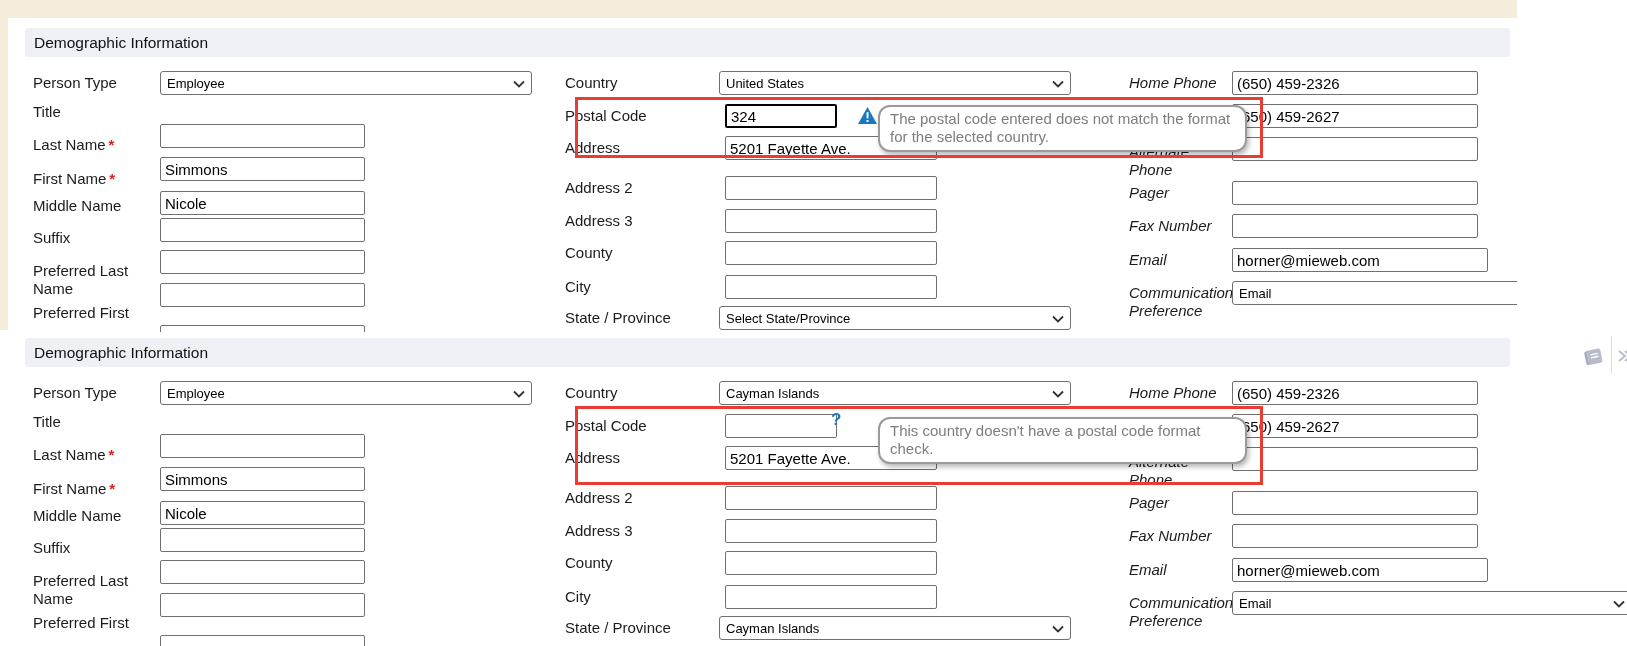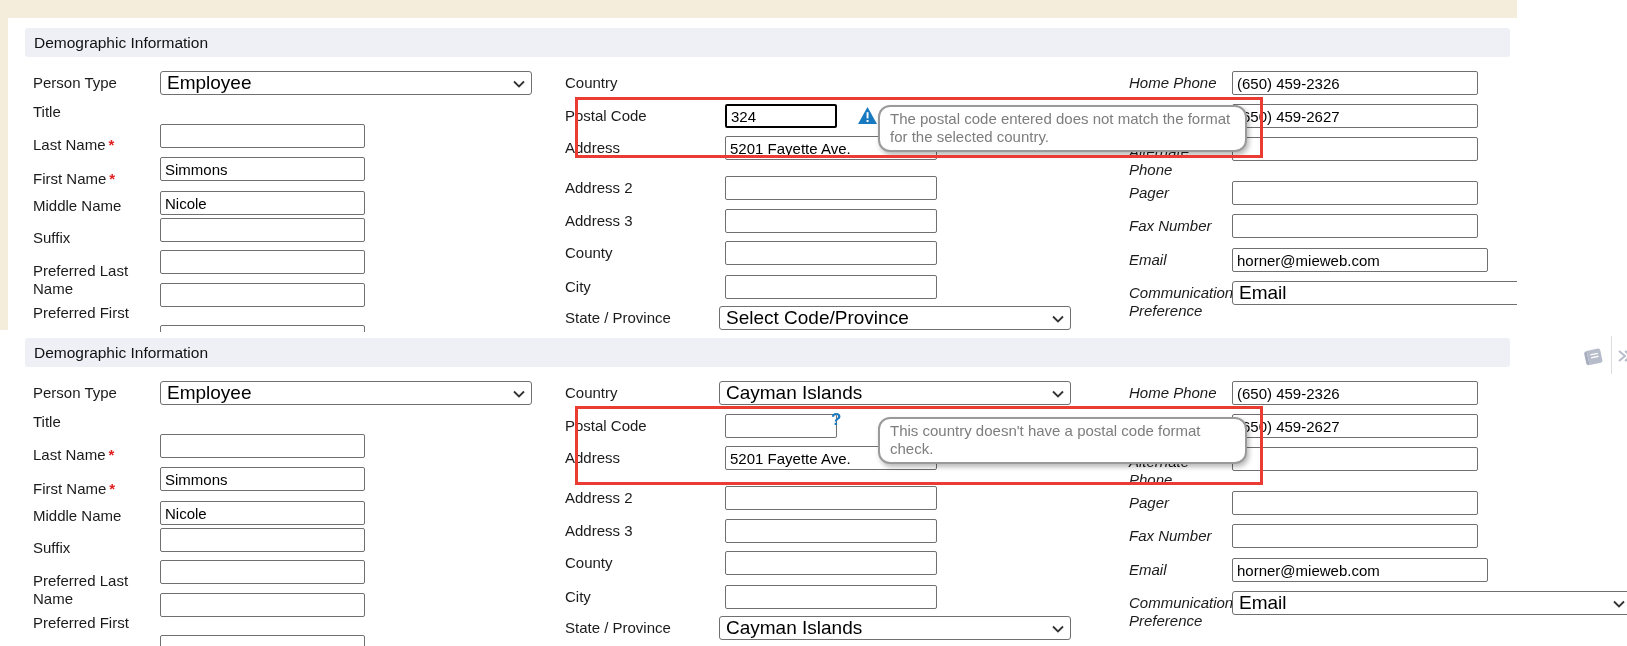--- a/index.html
+++ b/index.html
@@ -29,21 +29,21 @@
     border-radius:2px;background:#fff;font:15px "Liberation Sans","DejaVu Sans",sans-serif;
     color:#000;padding:1px 4px;z-index:1;}
   .inp.focused{border:2px solid #000;}
   .fl{left:160px;width:205px;margin-top:24px;}
   .fm{left:725px;width:212px;}
   .pm{left:725px;width:112px;}
   .fr{left:1232px;width:246px;}
   .fe{left:1232px;width:256px;}
 
   .select{position:absolute;height:24px;box-sizing:border-box;border:1px solid #707070;
-    border-radius:3px;background:#fff;font-size:19px;color:#000;display:flex;
+    border-radius:3px;background:#fff;font-size:13px;color:#000;display:flex;
     align-items:center;padding:0 22px 0 6px;z-index:1;cursor:default;}
   .sl{left:160px;width:372px;}
   .sm{left:719px;width:352px;}
   .sr{left:1232px;width:400px;}
   .chev{position:absolute;right:6px;top:7px;}
 
   .tip{position:absolute;left:878px;z-index:5;background:#fff;border:2px solid #9a9a9a;
     border-radius:12px;color:#7d7d7d;font-size:15px;line-height:18px;
     padding:3px 10px 4px 10px;width:345px;box-shadow:2px 3px 5px rgba(0,0,0,.28);}
   .redbox{position:absolute;border:3px solid #ea3c33;z-index:10;pointer-events:none;}
@@ -83,20 +83,26 @@
       <div class="lbl lc" style="top:197px">Middle Name</div>
       <input class="inp fl" style="top: 194px;" value="">
       <div class="lbl lc" style="top:229px">Suffix</div>
       <input class="inp fl" style="top: 226px;" value="">
       <div class="lbl lc" style="top:262px">Preferred Last Name</div>
       <input class="inp fl" style="top: 259px;" value="">
       <div class="lbl lc" style="top:304px">Preferred First</div>
       <input class="inp fl" style="top: 301px;" value="">
 
       <div class="lbl mc" style="top:74px">Country</div>
+      <div class="select sm" style="top:71px">
+        <span>United States</span>
+        <svg class="chev" width="12" height="10" viewBox="0 0 12 10">
+            <path d="M1 2.5 L6 7.5 L11 2.5" fill="none" stroke="#333" stroke-width="1.8"></path>
+          </svg>
+      </div>
       <div class="lbl mc" style="top:107px">Postal Code</div>
       <input class="inp pm focused" style="top: 104px;" value="324">
       <span class="warn-icon">
         <svg width="19" height="17" viewBox="0 0 19 17">
             <path d="M9.5 0 L19 17 L0 17 Z" fill="#1879c0"></path>
             <rect x="8.6" y="5.2" width="1.9" height="6.2" fill="#fff"></rect>
             <rect x="8.6" y="13" width="1.9" height="2" fill="#fff"></rect>
           </svg>
       </span>
       <div class="tip" style="top:105px">The postal code entered does not match the format for the selected country.</div>
@@ -105,21 +111,21 @@
       <div class="lbl mc" style="top:179px">Address 2</div>
       <input class="inp fm" style="top: 176px;" value="">
       <div class="lbl mc" style="top:212px">Address 3</div>
       <input class="inp fm" style="top: 209px;" value="">
       <div class="lbl mc" style="top:244px">County</div>
       <input class="inp fm" style="top: 241px;" value="">
       <div class="lbl mc" style="top:278px">City</div>
       <input class="inp fm" style="top: 275px;" value="">
       <div class="lbl mc" style="top:309px">State / Province</div>
       <div class="select sm" style="top:306px">
-        <span>Select Code/Province</span>
+        <span>Select State/Province</span>
         <svg class="chev" width="12" height="10" viewBox="0 0 12 10">
             <path d="M1 2.5 L6 7.5 L11 2.5" fill="none" stroke="#333" stroke-width="1.8"></path>
           </svg>
       </div>
 
       <div class="lbl rc" style="top:74px">Home Phone</div>
       <input class="inp fr" style="top: 71px;" value="(650) 459-2326">
       <input class="inp fr" style="top: 104px;" value="(650) 459-2627">
       <div class="lbl rc w-narrow" style="top:143px">Alternate Phone</div>
       <input class="inp fr" style="top: 137px;" value="">

